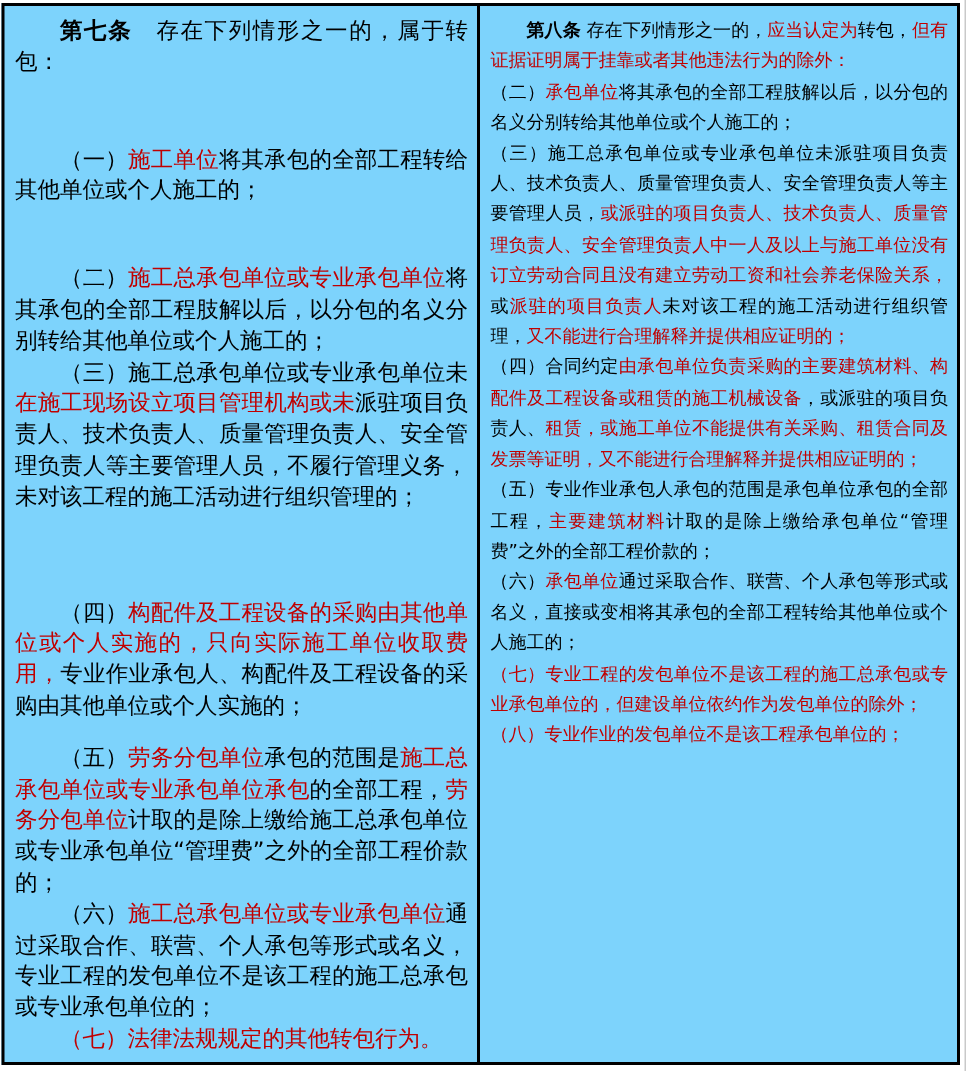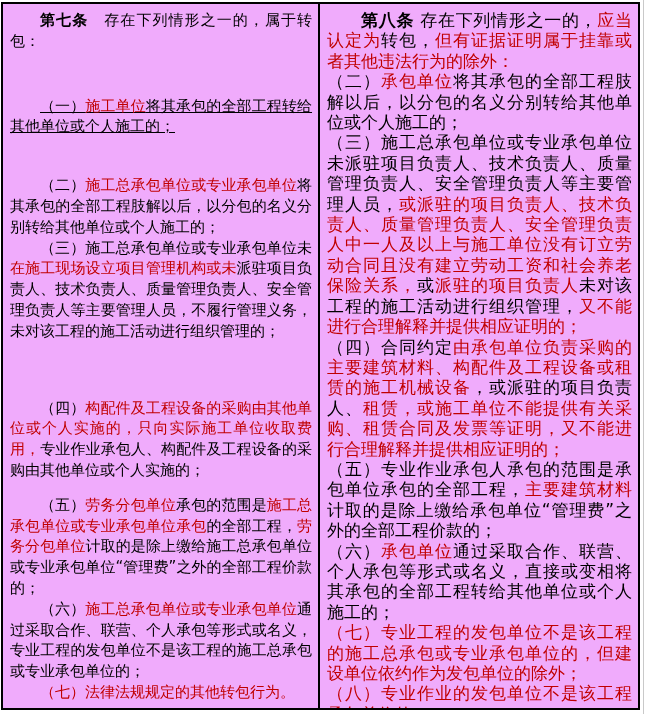--- a/index.html
+++ b/index.html
@@ -5,49 +5,49 @@
   :root { --red:#c00000; --ink:#000000; --border:#000000; }
   html,body { margin:0; padding:0; }
   body {
     width:646px; height:714px; position:relative; overflow:hidden;
     background:#ffffff;
     font-family:"DejaVu Sans","Liberation Sans",sans-serif;
   }
   .doc-table {
     position:absolute; left:1px; top:2px; width:639px; height:708px;
     border:2px solid var(--border);
-    display:flex; box-sizing:border-box; background:#f0abfc;
+    display:flex; box-sizing:border-box; background:#7dd3fc;
   }
   .cell {
     box-sizing:border-box; padding:6px 6px 6px 7px; overflow:hidden;
   }
   .cell-left { width:317px; border-right:2px solid var(--border); }
   .cell-right { flex:1; }
   p.para {
     margin:0; text-align:justify; word-break:break-all;
     color:var(--ink);
   }
   .cell-left p.para  { font-size:15px;   line-height:20.8px; }
-  .cell-right p.para { font-size:17px; line-height:20.4px; }
+  .cell-right p.para { font-size:12px; line-height:20.4px; }
   p.para.indent { text-indent:2em; }
   .run.black { color:var(--ink); }
   .run.red   { color:var(--red); }
   .run.bold  { font-weight:bold; }
   .page-edge {
     position:absolute; right:2px; top:0; bottom:0; width:1px;
     background:#c9c9c9;
   }
 </style>
 </head>
 <body>
 
 <div class="doc-table">
   <div class="cell cell-left">
       <p class="para indent"><span class="run black bold">第七条</span><span class="run black">　存在下列情形之一的，属于转包：</span></p>
-      <p class="para indent" style="margin-top: 44px; text-decoration: underline;"><span class="run black">（一）</span><span class="run red">施工单位</span><span class="run black">将其承包的全部工程转给其他单位或个人施工的；</span></p>
+      <p class="para indent" style="margin-top: 44px;"><span class="run black">（一）</span><span class="run red">施工单位</span><span class="run black">将其承包的全部工程转给其他单位或个人施工的；</span></p>
       <p class="para indent" style="margin-top: 38px;"><span class="run black">（二）</span><span class="run red">施工总承包单位或专业承包单位</span><span class="run black">将其承包的全部工程肢解以后，以分包的名义分别转给其他单位或个人施工的；</span></p>
       <p class="para indent"><span class="run black">（三）施工总承包单位或专业承包单位未</span><span class="run red">在施工现场设立项目管理机构或未</span><span class="run black">派驻项目负责人、技术负责人、质量管理负责人、安全管理负责人等主要管理人员，不履行管理义务，未对该工程的施工活动进行组织管理的；</span></p>
       <p class="para indent" style="margin-top: 56px;"><span class="run black">（四）</span><span class="run red">构配件及工程设备的采购由其他单位或个人实施的，只向实际施工单位收取费用，</span><span class="run black">专业作业承包人、构配件及工程设备的采购由其他单位或个人实施的；</span></p>
       <p class="para indent" style="margin-top: 14px;"><span class="run black">（五）</span><span class="run red">劳务分包单位</span><span class="run black">承包的范围是</span><span class="run red">施工总承包单位或专业承包单位承包</span><span class="run black">的全部工程，</span><span class="run red">劳务分包单位</span><span class="run black">计取的是除上缴给施工总承包单位或专业承包单位“管理费”之外的全部工程价款的；</span></p>
       <p class="para indent"><span class="run black">（六）</span><span class="run red">施工总承包单位或专业承包单位</span><span class="run black">通过采取合作、联营、个人承包等形式或名义，专业工程的发包单位不是该工程的施工总承包或专业承包单位的；</span></p>
       <p class="para indent"><span class="run red">（七）法律法规规定的其他转包行为。</span></p>
     </div>
   <div class="cell cell-right">
       <p class="para indent"><span class="run black bold">第八条</span><span class="run black"> 存在下列情形之一的，</span><span class="run red">应当认定为</span><span class="run black">转包，</span><span class="run red">但有证据证明属于挂靠或者其他违法行为的除外：</span></p>
       <p class="para"><span class="run black">（二）</span><span class="run red">承包单位</span><span class="run black">将其承包的全部工程肢解以后，以分包的名义分别转给其他单位或个人施工的；</span></p>

